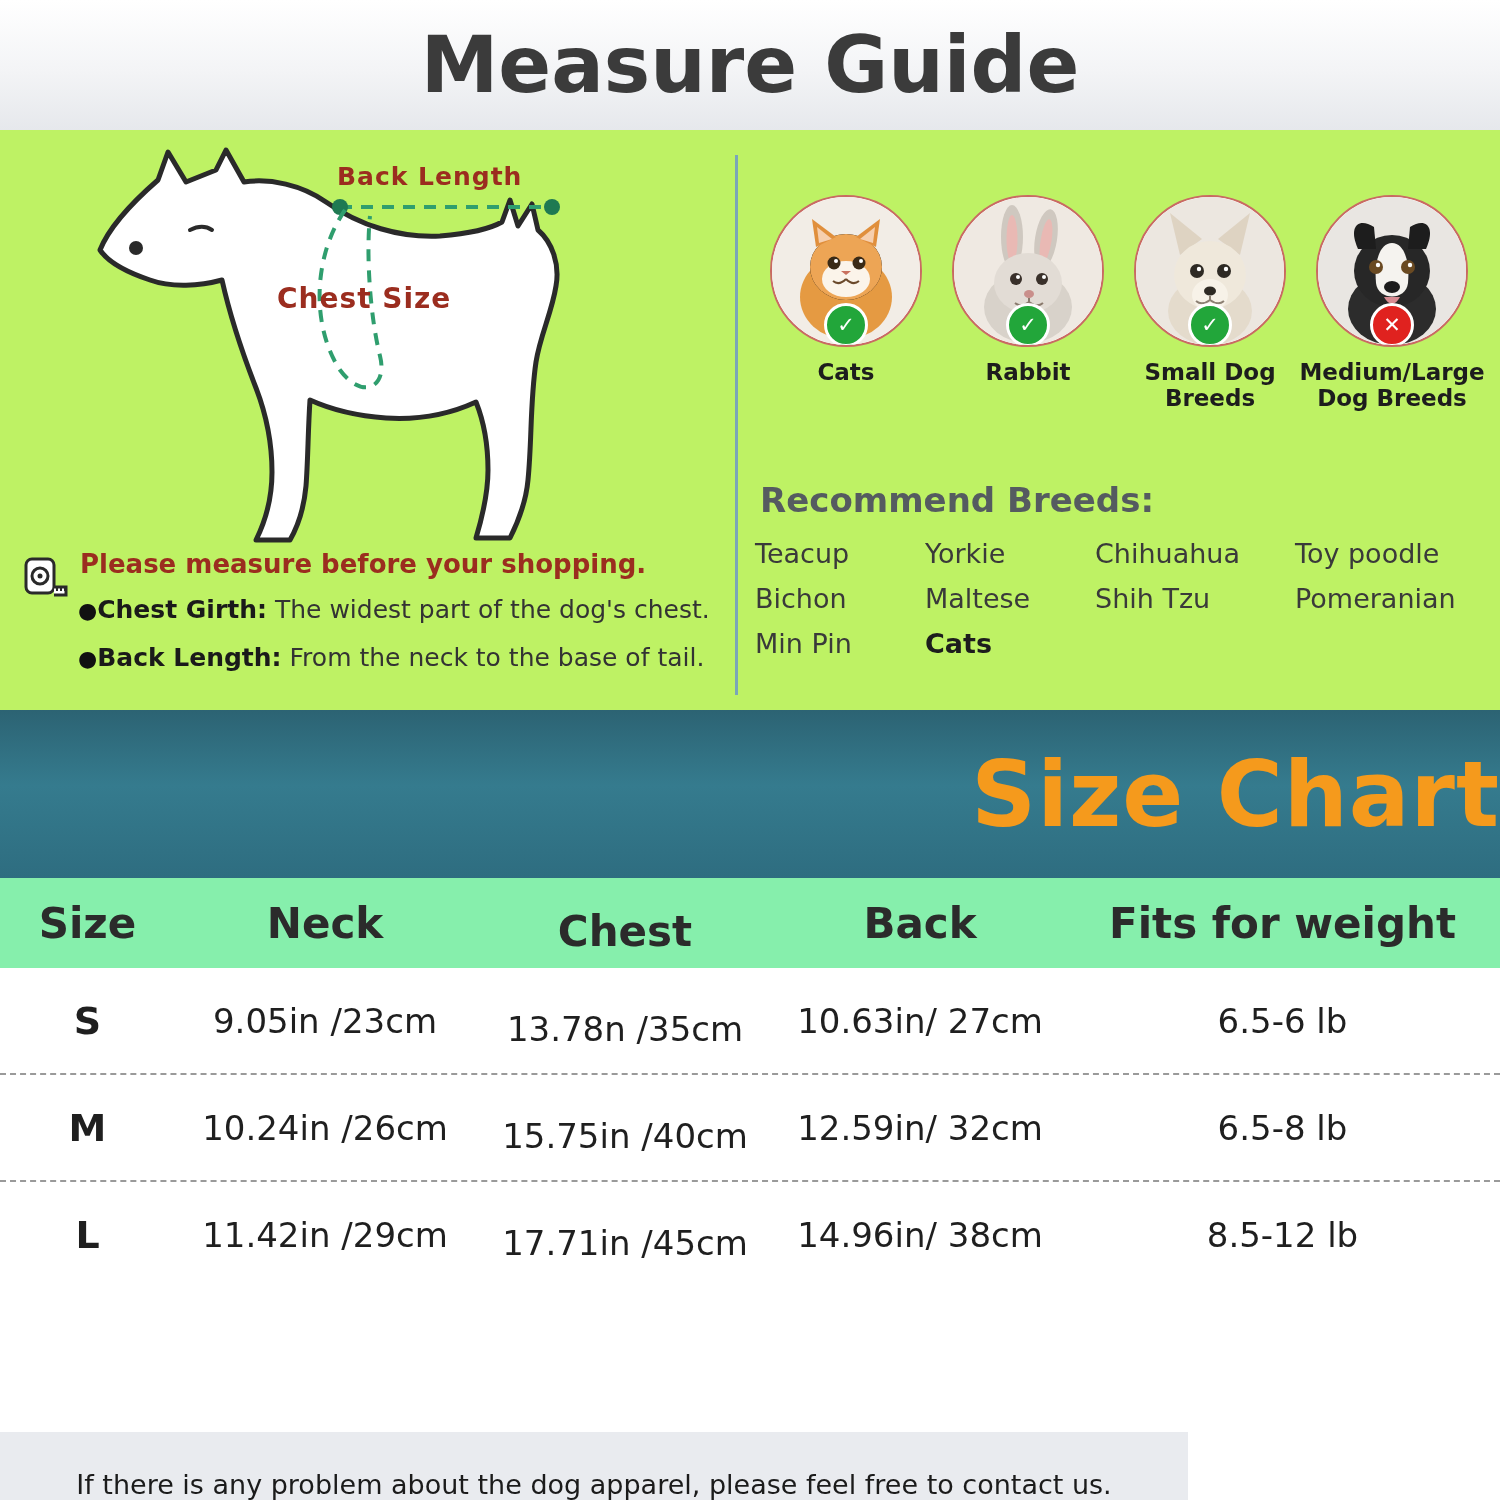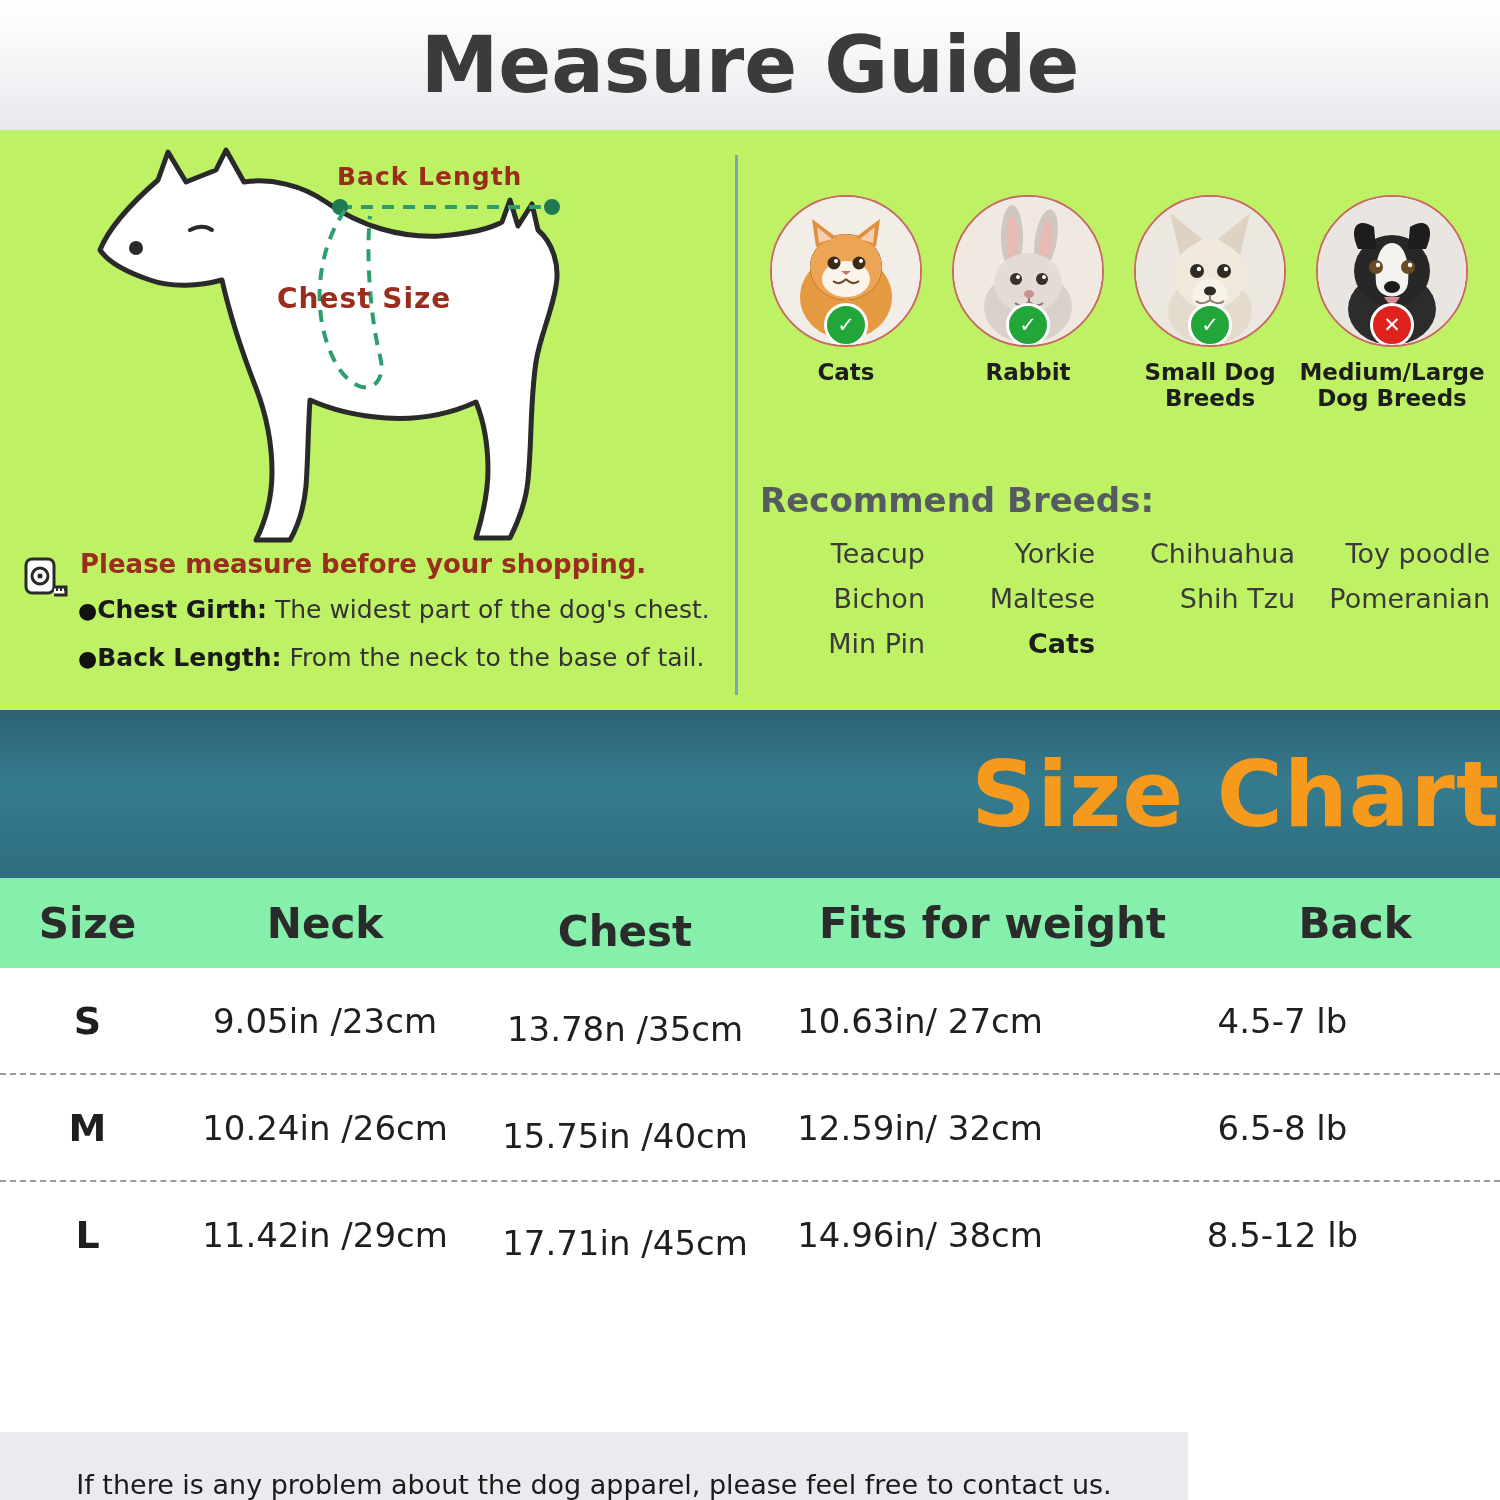--- a/index.html
+++ b/index.html
@@ -191,21 +191,21 @@
     top: 408px;
     width: 740px;
   }
   .breed-row {
     display: flex;
     margin-bottom: 14px;
   }
   .breed-cell {
     font-size: 27px;
     color: #3a3a3a;
-    text-align: right;
+    text-align: left;
   }
   .bc1 { width: 170px; }
   .bc2 { width: 170px; }
   .bc3 { width: 200px; }
   .bc4 { width: 195px; }
   .breed-bold { font-weight: bold; color: #1d1d1d; }
 
   
   .size-banner {
     position: absolute;
@@ -466,33 +466,33 @@
   </div>
 
   <div class="size-banner">
     <div class="size-banner-title">Size Chart</div>
   </div>
 
   <div class="table-head">
     <div class="th col-size">Size</div>
     <div class="th col-neck">Neck</div>
     <div class="th col-chest">Chest</div>
+    <div class="th col-back">Back</div>
     <div class="th col-weight">Fits for weight</div>
-    <div class="th col-back">Back</div>
   </div>
 
   <div class="table-body">
 
 
     <div class="row">
       <div class="td td-size col-size">S</div>
       <div class="td col-neck">9.05in /23cm</div>
       <div class="td col-chest">13.78n /35cm</div>
       <div class="td col-back">10.63in/ 27cm</div>
-      <div class="td col-weight">4.5-7 lb</div>
+      <div class="td col-weight">6.5-6 lb</div>
     </div>
 
     <div class="row">
       <div class="td td-size col-size">M</div>
       <div class="td col-neck">10.24in /26cm</div>
       <div class="td col-chest">15.75in /40cm</div>
       <div class="td col-back">12.59in/ 32cm</div>
       <div class="td col-weight">6.5-8 lb</div>
     </div>
 

